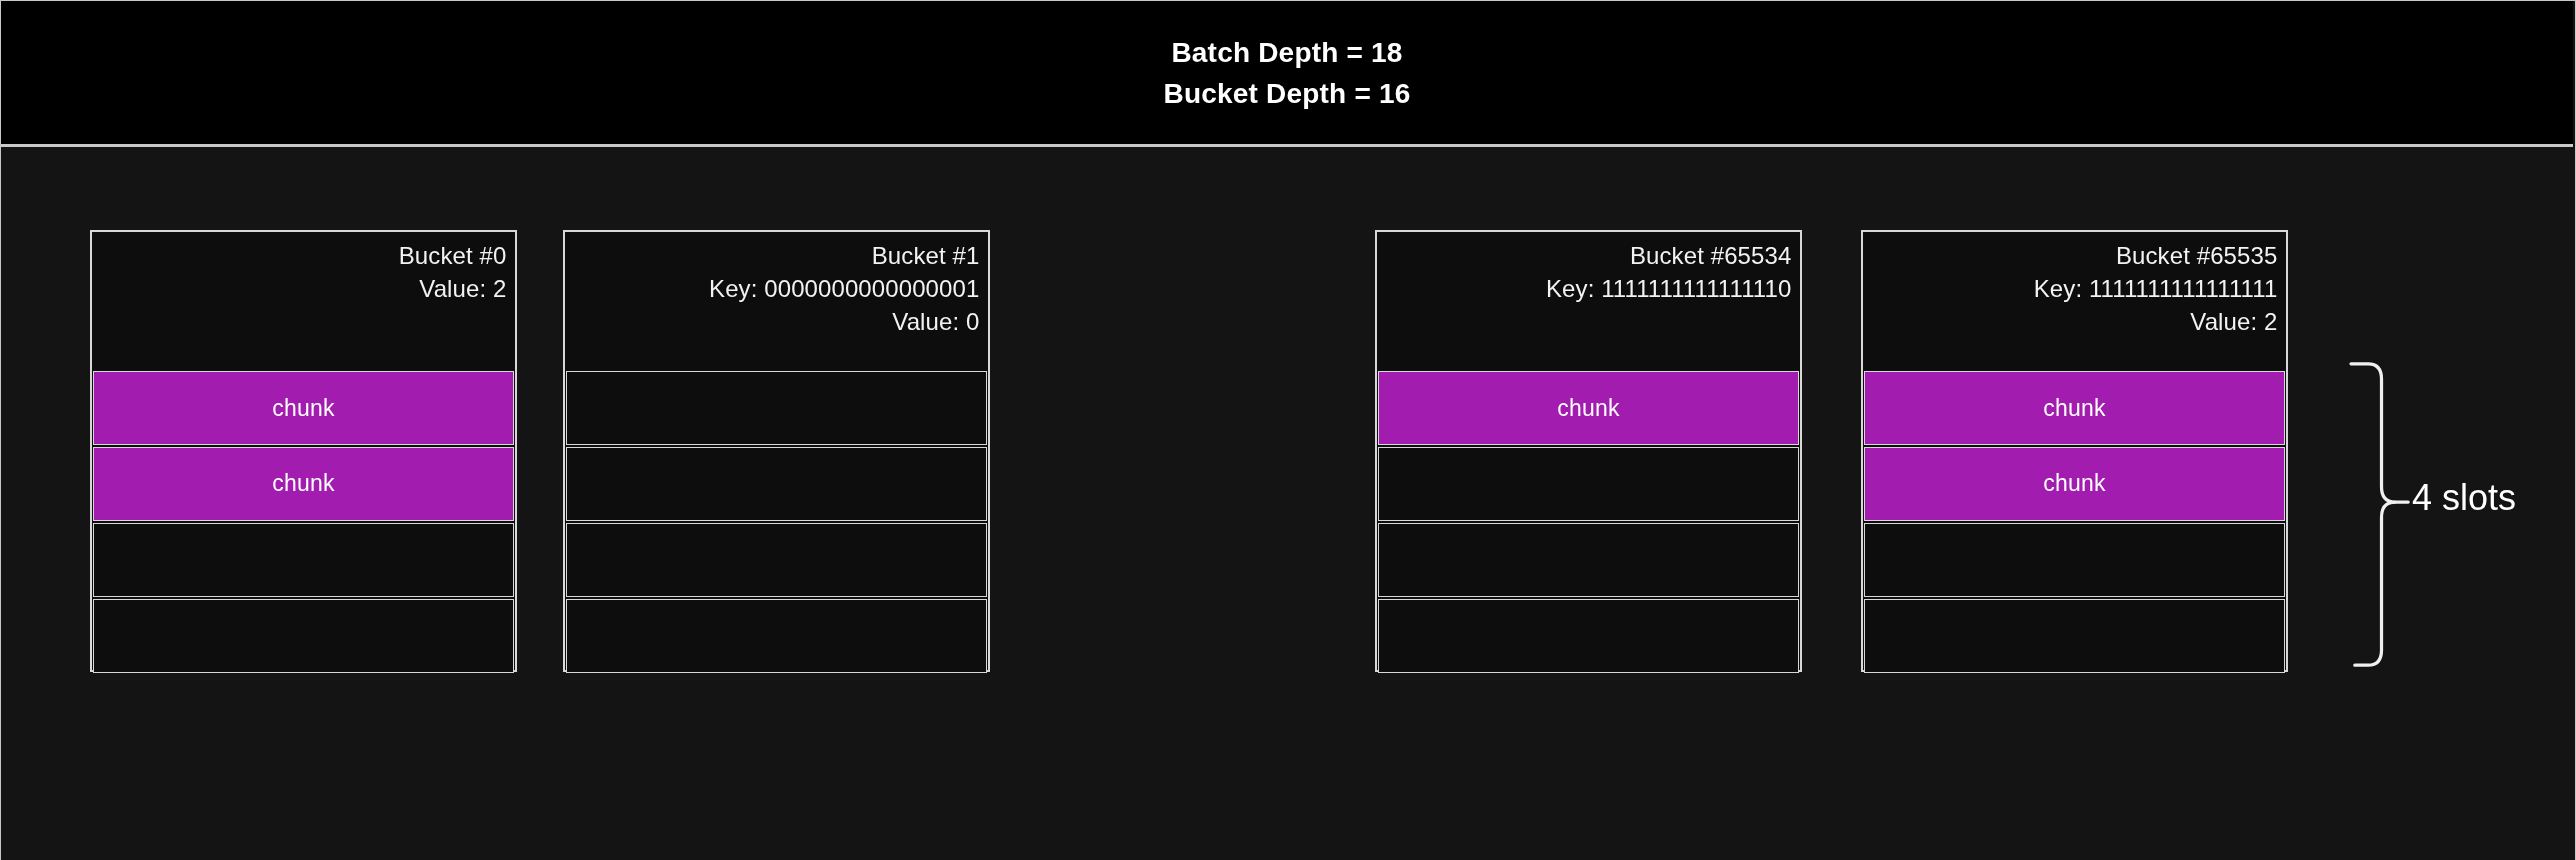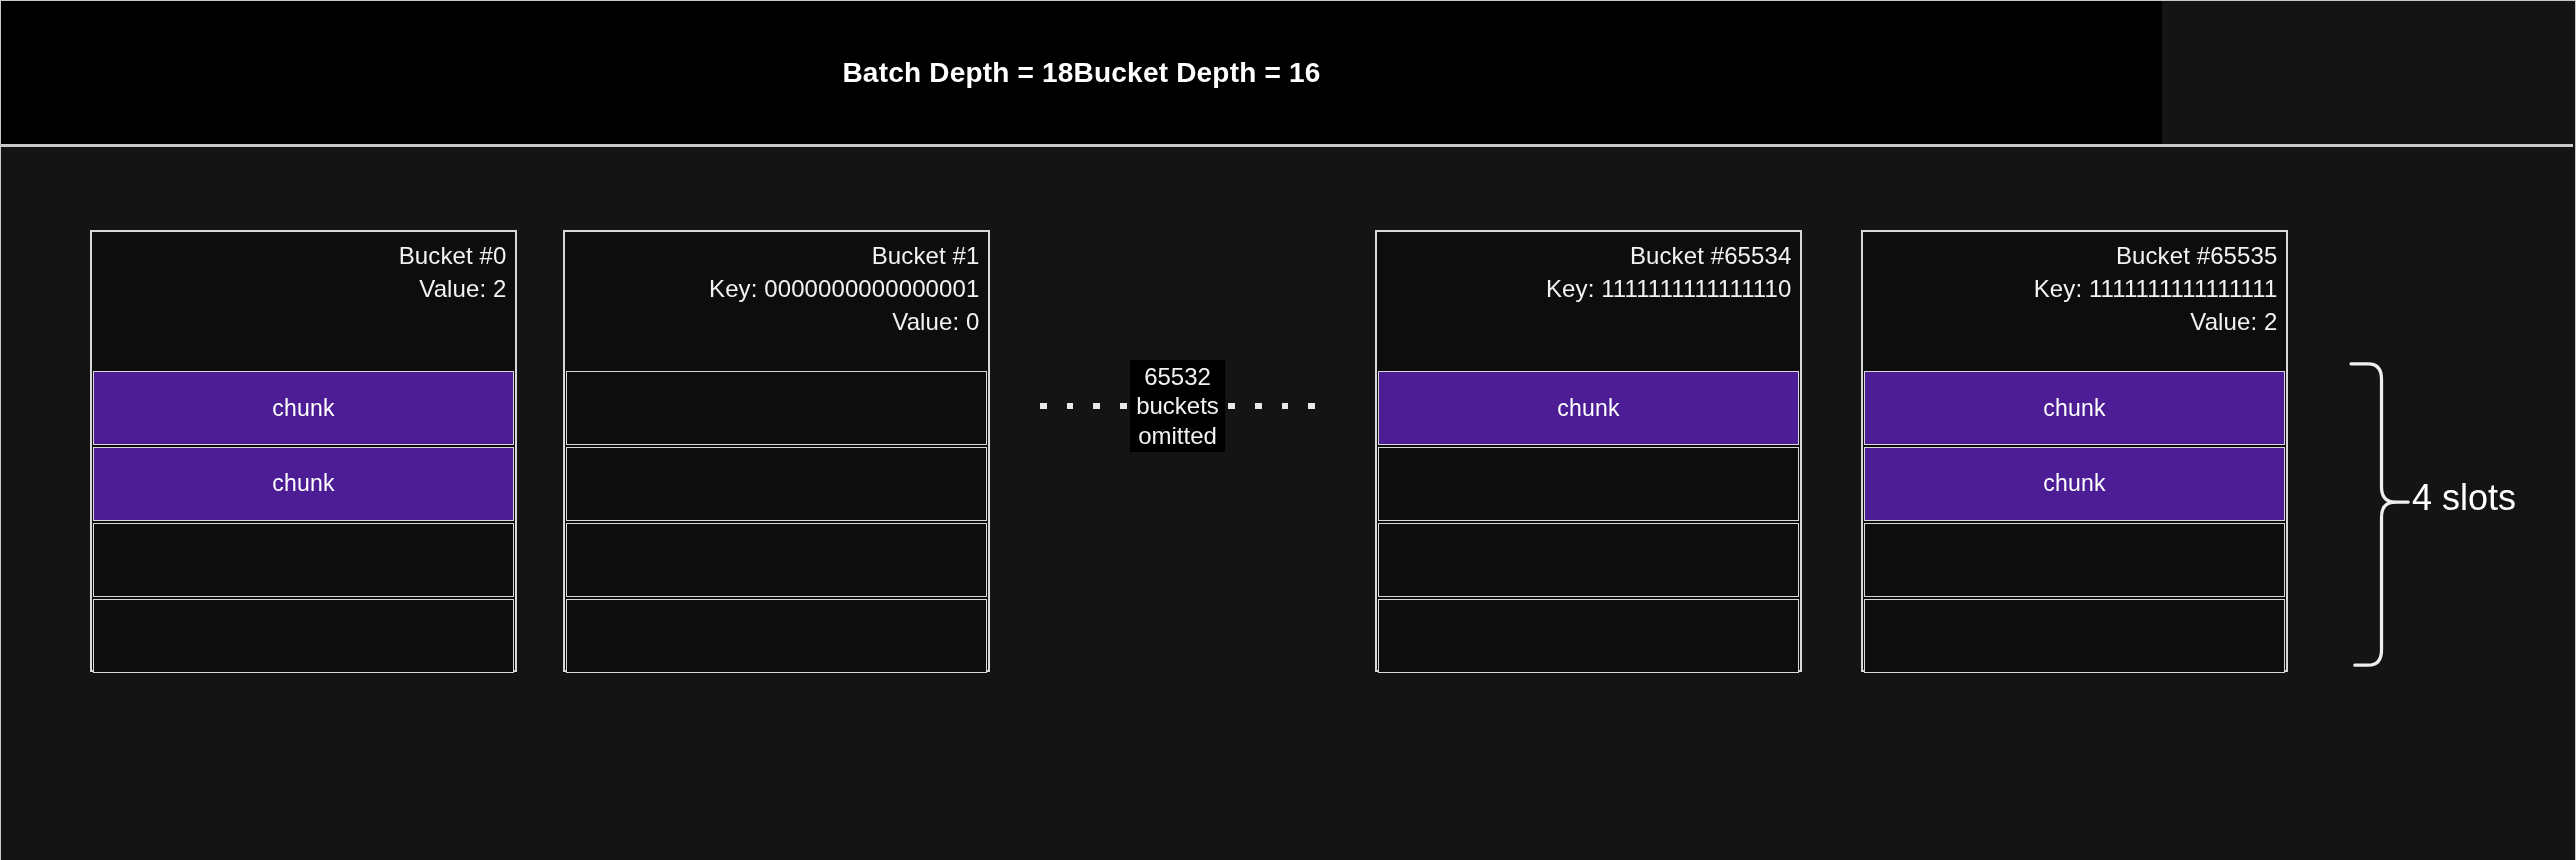--- a/index.html
+++ b/index.html
@@ -8,23 +8,23 @@
   #page{
     position:relative;width:2576px;height:861px;
     box-sizing:border-box;
     background:#141414;
     border:1.9px solid #c9c9c9;
     overflow:hidden;
   }
 
   
   #header{
-    position:absolute;left:0;top:0;width:2161px;height:143px;
+    position:absolute;left:0;top:0;width:2572px;height:143px;
     background:#000000;
-    display:flex;
+    display:flex;flex-direction:column;
     align-items:center;justify-content:center;
     box-sizing:border-box;
   }
   #header .hline{
     color:#ffffff;font-weight:bold;font-size:28px;line-height:41px;
     letter-spacing:0.2px;white-space:nowrap;
   }
   #header-rule{
     position:absolute;left:0;top:143px;width:2572px;height:2.9px;
     background:#c9c9c9;
@@ -51,21 +51,21 @@
   }
   .slots{display:block;}
   .slot{
     box-sizing:border-box;
     height:74px;
     margin:0 1px 1.9px 1px;
     border:1.9px solid #d8d8d8;
     background:#0d0d0d;
     display:flex;align-items:center;justify-content:center;
   }
-  .slot.filled{background:#4c1d95;}
+  .slot.filled{background:#a21caf;}
   .slot .slot-label{
     color:#ffffff;font-size:23px;line-height:23px;letter-spacing:0.2px;
   }
 
   
   #omitted{
     position:absolute;left:1029px;top:348px;
     width:295px;height:114px;
     display:flex;align-items:center;justify-content:center;
   }
@@ -184,39 +184,20 @@
             <span class="slot-label"></span>
           </div>
         <div class="slot">
             <span class="slot-label"></span>
           </div>
       </div>
     </div>
 
   </div>
 
-  <div id="omitted">
-    <span class="dots">
-      <span class="dot"></span>
-      <span class="dot"></span>
-      <span class="dot"></span>
-      <span class="dot"></span>
-    </span>
-    <span id="omitted-label">
-      <span style="display:block">65532</span>
-      <span style="display:block">buckets</span>
-      <span style="display:block">omitted</span>
-    </span>
-    <span class="dots">
-      <span class="dot"></span>
-      <span class="dot"></span>
-      <span class="dot"></span>
-      <span class="dot"></span>
-    </span>
-  </div>
 
   <div id="brace-group">
     <svg id="brace-svg" width="86" height="307" viewBox="0 0 90 322" fill="none">
       <path d="M2 3 H20 Q34 3 34 19 V132 Q34 148 48 148 Q34 148 34 164 V303 Q34 319 20 319 H6" stroke="#f0f0f0" stroke-width="3.4" fill="none" stroke-linecap="round" stroke-linejoin="round"></path>
       <path d="M48 148 H62" stroke="#f0f0f0" stroke-width="3.4" stroke-linecap="round"></path>
     </svg>
     <span id="brace-label">4 slots</span>
   </div>
 
 </div>

